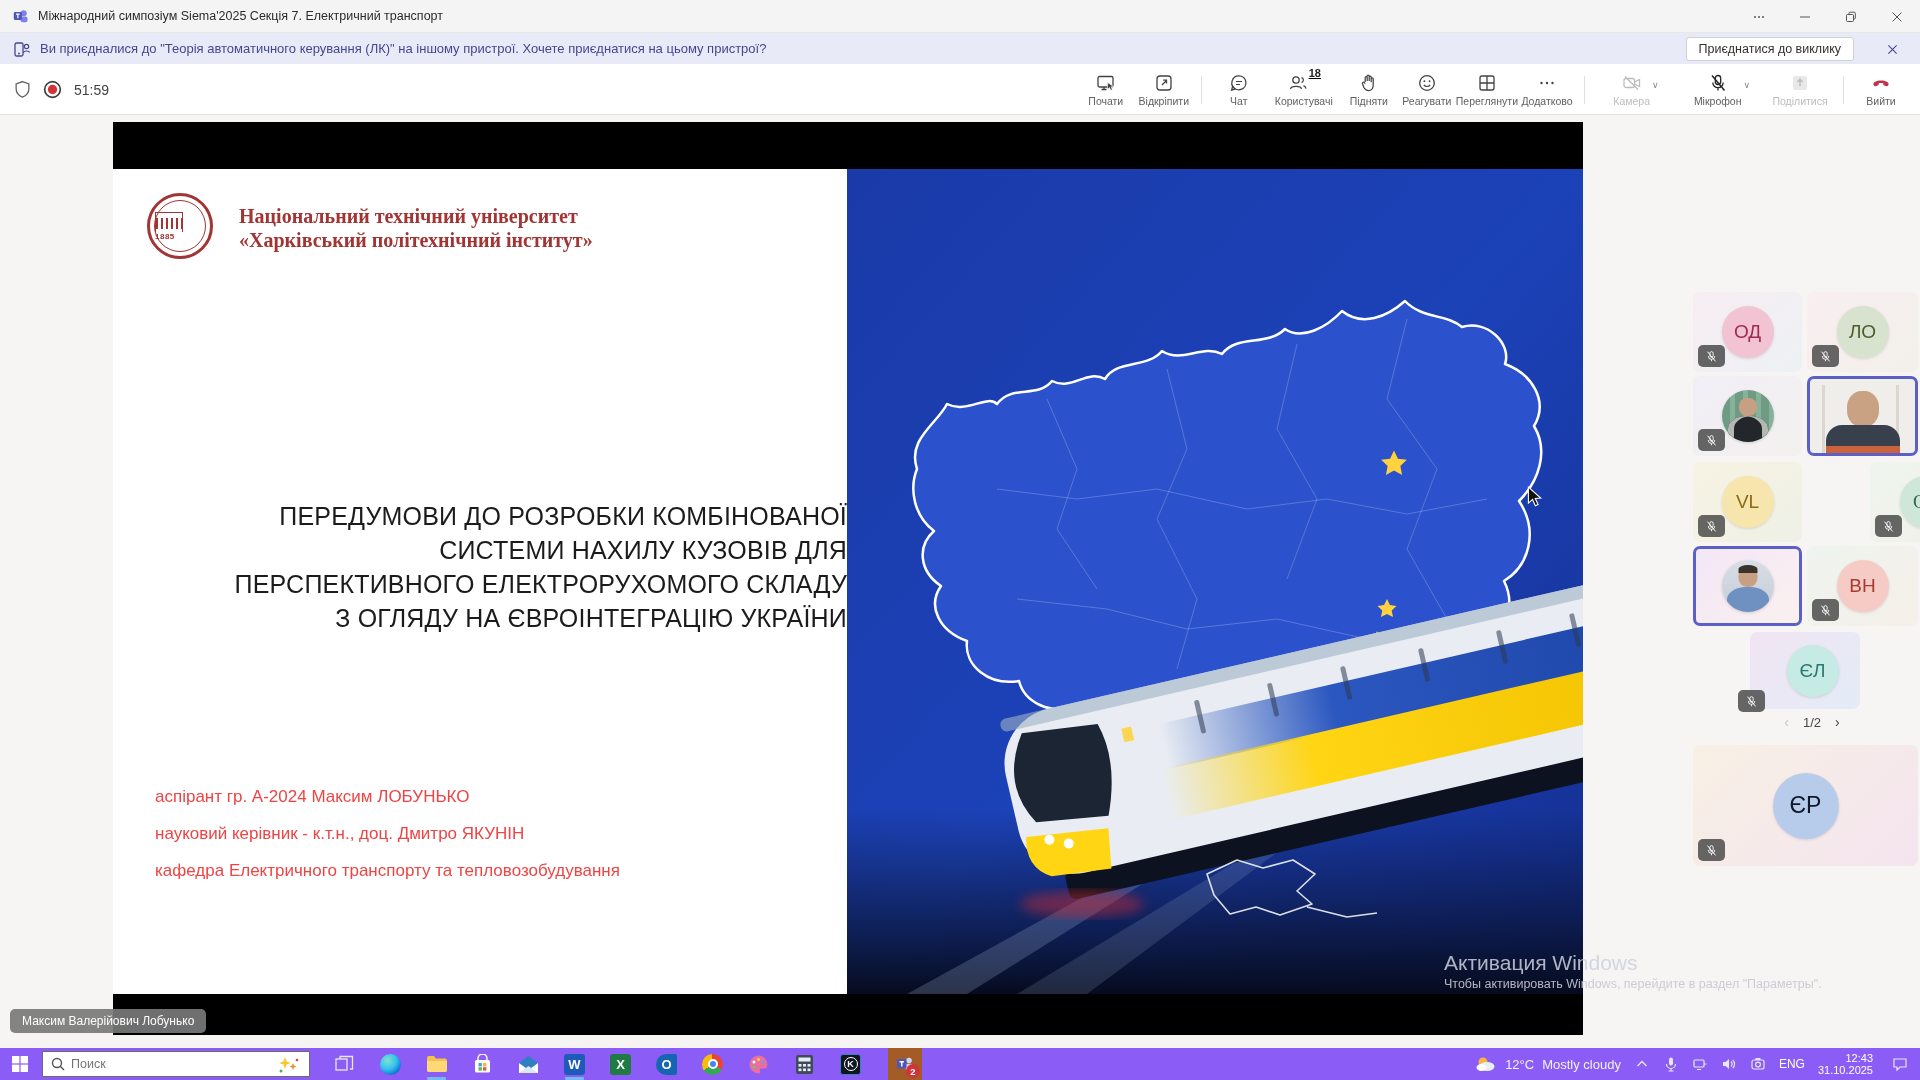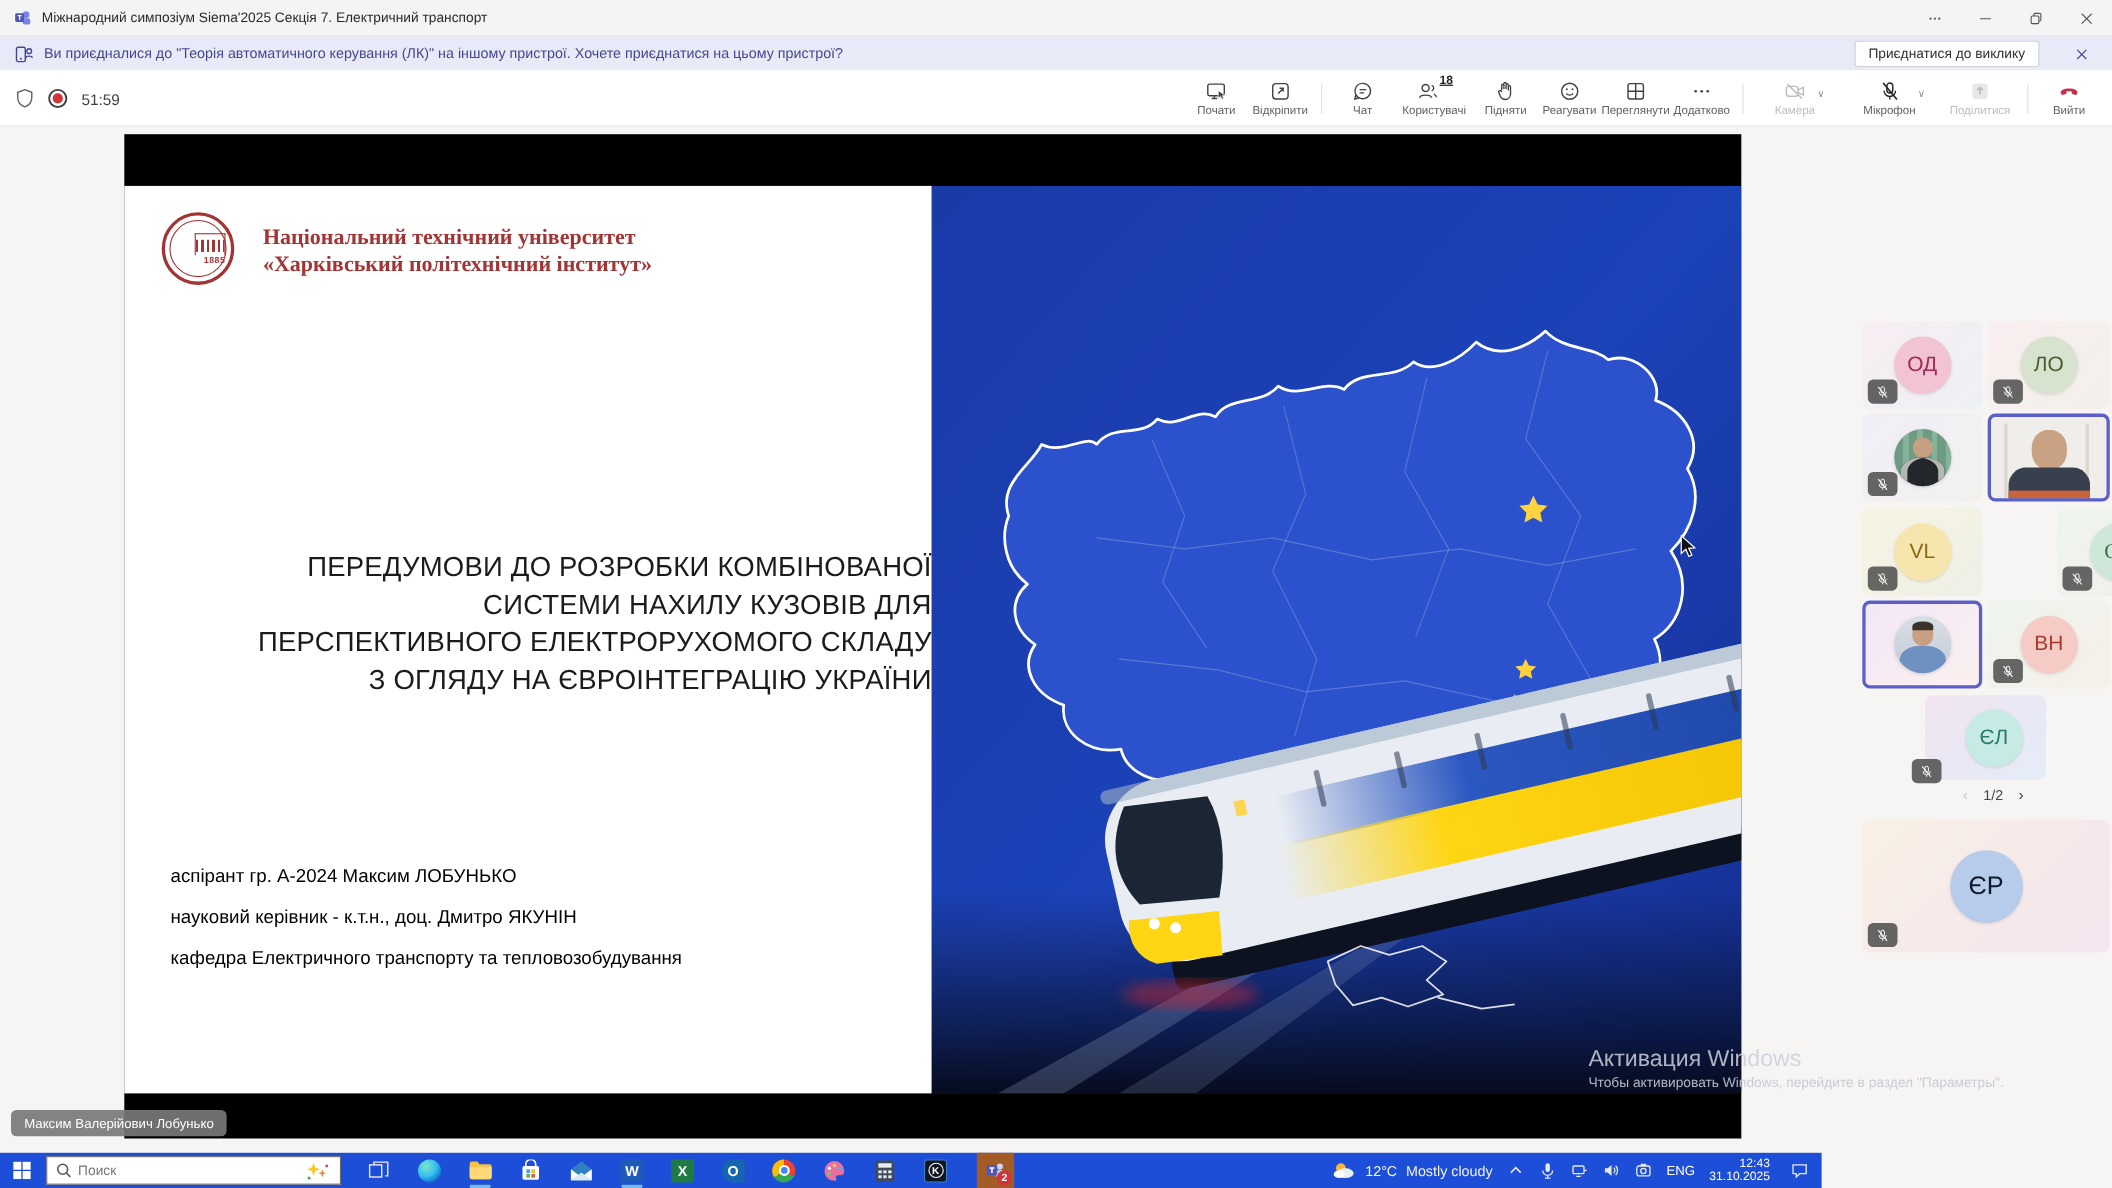--- a/index.html
+++ b/index.html
@@ -47,30 +47,30 @@
 
   
   #stage { left:113px; top:122px; width:1470px; height:913px; background:#000; }
   #slide { position:absolute; left:0; top:47px; width:1470px; height:825px; display:flex; }
   #slide-left { position:relative; width:734px; height:825px; background:#fff; }
   #slide-right { position:relative; width:736px; height:825px; }
 
   #univ-logo { position:absolute; left:34px; top:24px; width:66px; height:66px; border-radius:50%;
                border:3px solid #a23434; display:flex; align-items:center; justify-content:center; }
   #univ-logo .inner { width:52px; height:52px; border-radius:50%; border:1.5px solid #a23434;
-               display:flex; flex-direction:column; align-items:flex-end; justify-content:center; }
+               display:flex; flex-direction:column; align-items:flex-start; justify-content:center; }
   #univ-logo .bld { width:28px; height:20px; border:1.5px solid #a23434; border-bottom:none;
                background:repeating-linear-gradient(90deg,#a23434 0 2px,transparent 2px 5px);
                background-size:100% 60%; background-position:0 70%; background-repeat:no-repeat; }
   #univ-logo .year { font-size:8px; color:#a23434; font-weight:bold; letter-spacing:.5px; }
   #univ-text { position:absolute; left:126px; top:35px; font-family:"Liberation Serif", serif;
                font-weight:bold; color:#a23434; font-size:20px; line-height:24px; }
   #slide-title { position:absolute; left:0; top:330px; width:734px; text-align:right;
                color:#1b1b1b; font-size:25px; line-height:34px; letter-spacing:.2px; }
-  #slide-authors { position:absolute; left:42px; top:618px; font-size:17px; color:#000000; }
+  #slide-authors { position:absolute; left:42px; top:618px; font-size:17px; color:#ef4444; }
   #slide-authors div { margin-bottom:17px; }
 
   
   #presenter { left:10px; top:1009px; background:rgba(120,120,120,.92); color:#fff;
                font-size:12px; padding:5px 12px; border-radius:5px; z-index:30; }
   #watermark { left:1444px; top:951px; z-index:25; }
   #watermark .l1 { font-size:21px; color:rgba(205,208,220,.85); }
   #watermark .l2 { font-size:12.5px; color:rgba(198,200,212,.9); margin-top:2px; }
   #cursor { left:1527px; top:486px; z-index:40; width:16px; height:22px; }
 
@@ -88,21 +88,21 @@
   .pagenav .pgchev { font-size:14px; }
   .pagenav .dis { color:#c8c6c4; }
 
   
   .avphoto { width:52px; height:52px; border-radius:50%; overflow:hidden; position:relative;
              box-shadow:0 1px 3px rgba(0,0,0,.15); }
   .p-head { position:absolute; left:50%; transform:translateX(-50%); background:#c7a084; border-radius:45%; }
   .p-body { position:absolute; left:50%; transform:translateX(-50%); border-radius:45% 45% 0 0; }
 
   
-  #taskbar { left:0; top:1048px; width:1656px; height:32px; background:#1d4ed8; display:flex; align-items:center; z-index:50; }
+  #taskbar { left:0; top:1048px; width:1920px; height:32px; background:#8b5cf6; display:flex; align-items:center; z-index:50; }
   #start { width:40px; height:32px; display:flex; align-items:center; justify-content:center; }
   #tsearch { position:relative; width:268px; height:26px; background:#fff; border:1px solid #6b6b6b;
              display:flex; align-items:center; margin-left:2px; }
   #tsearch input { border:none; outline:none; width:170px; font-size:12.5px; color:#444;
              font-family:"Liberation Sans",sans-serif; margin-left:6px; background:transparent;}
   #tsearch .mag { margin-left:8px; }
   #tsearch .spark { position:absolute; right:8px; top:3px; }
   #task-icons { display:flex; align-items:center; margin-left:22px; gap:21px; }
   .tki { position:relative; width:25px; height:28px; display:flex; align-items:center; justify-content:center; }
   .tki .under { position:absolute; bottom:-2px; left:3px; width:19px; height:3px; background:#76b9ed; border-radius:1px; }

